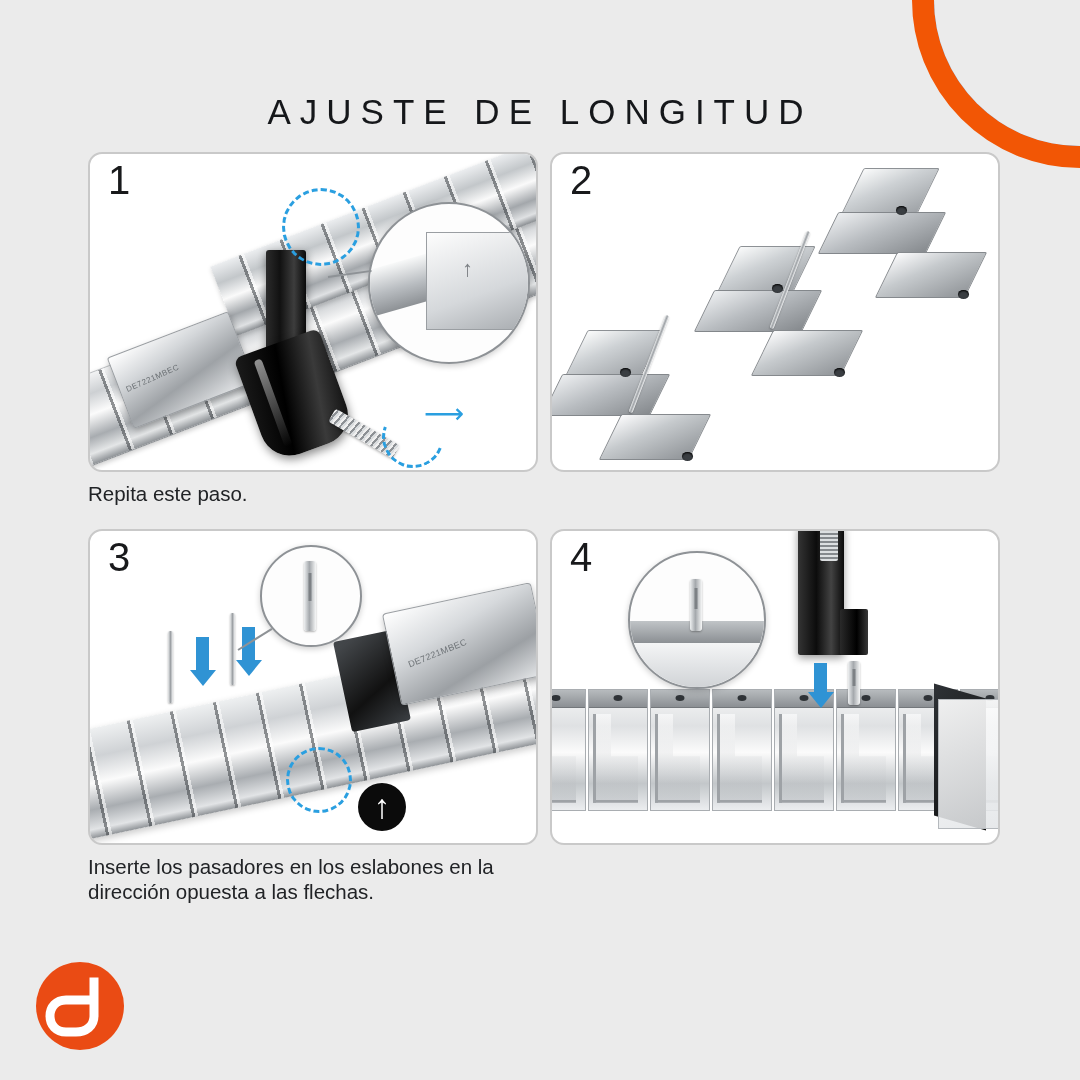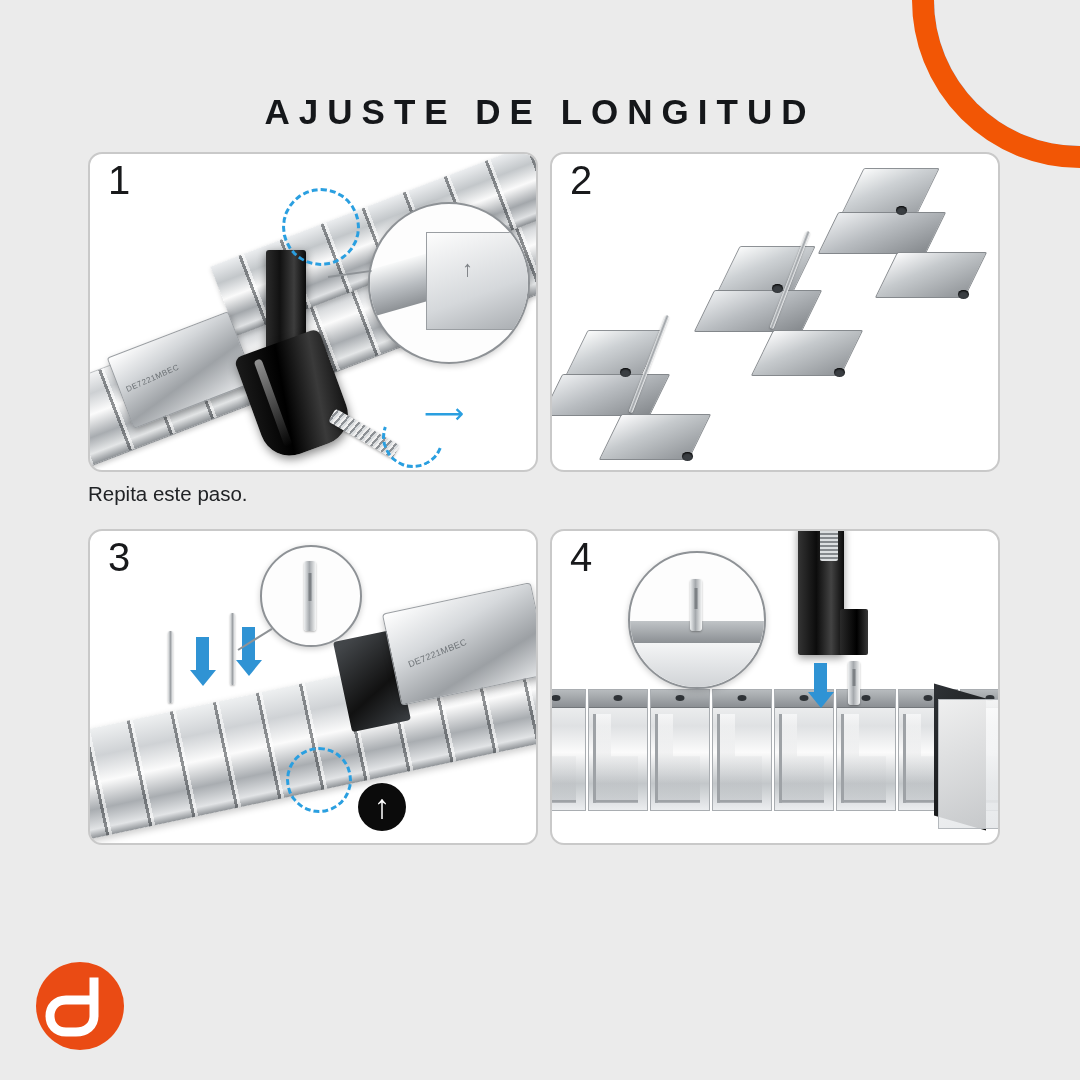--- a/index.html
+++ b/index.html
@@ -32,21 +32,21 @@
     position:absolute;top:-146px;right:-146px;
     width:292px;height:292px;border-radius:50%;
     background:#ebebeb;
   }
 
   
   .page-title{
     position:absolute;top:92px;left:0;right:0;
     text-align:center;
     font-size:35px;
-    font-weight:bold;
+    font-weight:normal;
     letter-spacing:9px;
     color:#15171a;
   }
 
   
   .steps{
     position:absolute;
     top:152px;left:88px;
     width:912px;
     display:grid;
@@ -461,20 +461,23 @@
           <div class="pin-fork" style="left:42px;top:14px;height:70px;"></div>
         </div>
         <div class="inset-line" style="left:148px;top:118px;width:40px;transform:rotate(-32deg);"></div>
 
         <div class="dash-circle" style="left:196px;top:216px;width:60px;height:60px;"></div>
 
         <div class="black-dot" style="left:268px;top:252px;width:48px;height:48px;">↑</div>
       </div>
       <div class="step-number">3</div>
     </div>
+    <div class="caption">
+      <p>Inserte los pasadores en los eslabones en la dirección opuesta a las flechas.</p>
+    </div>
   </div>
 
   <div class="step step-row2">
     <div class="figure r2">
       <div class="scene">
 
         <div class="band-row" style="left:-26px;top:158px;">
           <div class="band-link">
               <div class="band-notch"></div>
             </div>

